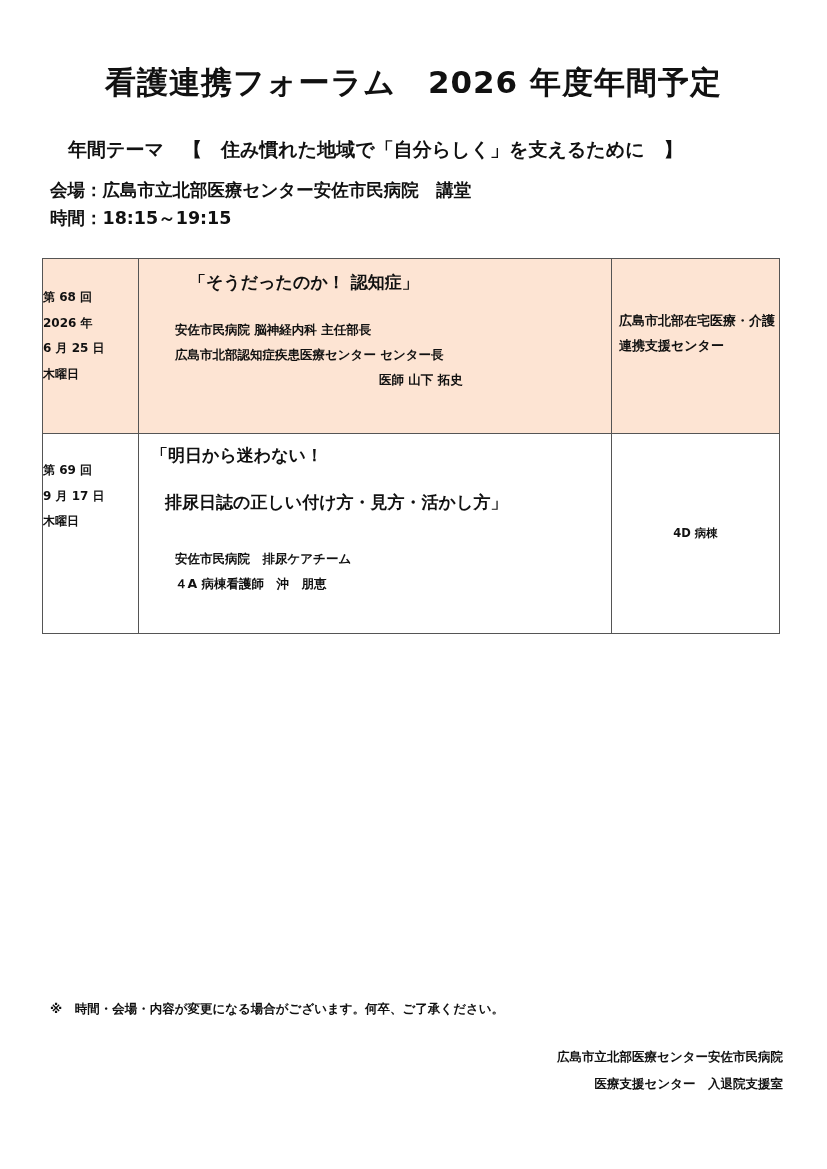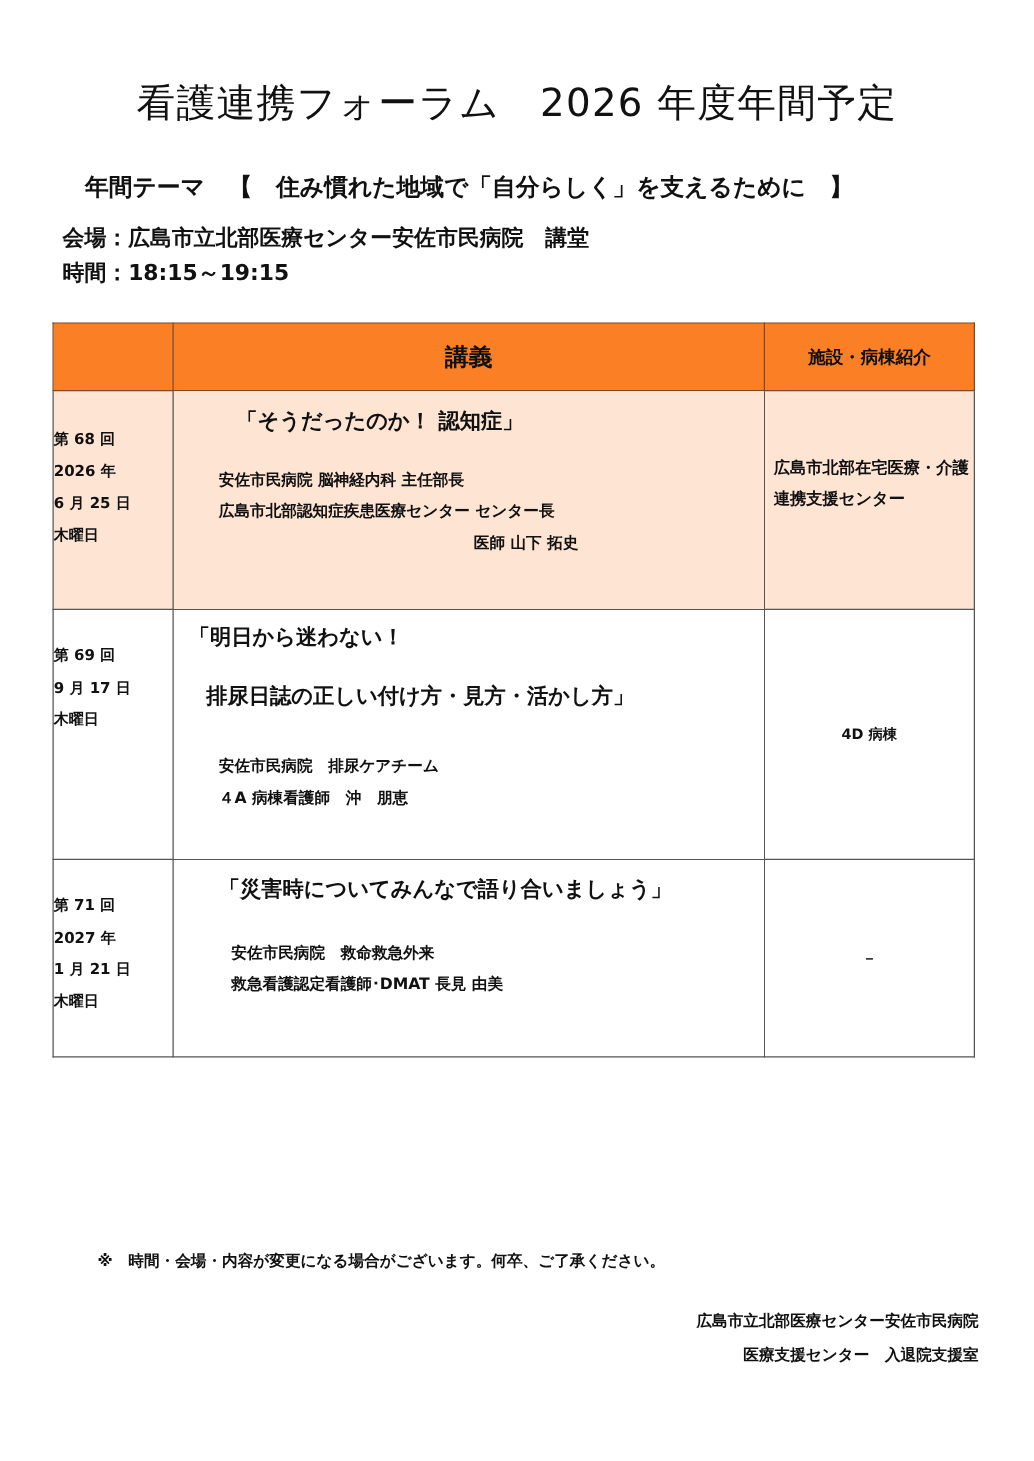--- a/index.html
+++ b/index.html
@@ -3,21 +3,21 @@
   <meta charset="utf-8">
   <style>
     html, body { margin: 0; padding: 0; background: #ffffff; }
     body {
       width: 827px; height: 1169px; position: relative; overflow: hidden;
       font-family: "DejaVu Sans", "Liberation Sans", sans-serif;
       color: #111;
     }
     .title {
       position: absolute; left: 0; width: 827px; top: 62px;
-      text-align: center; font-size: 31px; font-weight: normal; letter-spacing: 1px;
+      text-align: center; font-size: 31px; font-weight: bold; letter-spacing: 1px;
       white-space: pre;
     }
     .theme {
       position: absolute; left: 68px; top: 137px; font-size: 19px; font-weight: bold;
       white-space: pre;
     }
     .venue {
       position: absolute; left: 50px; top: 178px; font-size: 17.5px; font-weight: bold; white-space: pre;
     }
     .time {
@@ -40,46 +40,41 @@
     tr.plain td { background: #ffffff; }
     .datecell {
       font-size: 12px; font-weight: bold; line-height: 25.5px;
     }
     .lecture { position: relative; }
     .lec-title { font-size: 17px; font-weight: bold; white-space: pre; }
     .lec-line { font-size: 12.5px; font-weight: bold; white-space: pre; line-height: 25px; }
     .facility { font-size: 13px; font-weight: bold; line-height: 25px; }
     .facility-center { text-align: center; vertical-align: middle !important; font-size: 11.5px; font-weight: bold; }
     .note {
-      position: absolute; left: 50px; top: 1001px; font-size: 12.5px; font-weight: bold; white-space: pre; margin-left: 28px;
+      position: absolute; left: 50px; top: 1001px; font-size: 12.5px; font-weight: bold; white-space: pre;
     }
     .org {
       position: absolute; right: 44px; text-align: right; font-size: 12.5px; font-weight: bold; white-space: pre;
     }
   </style>
 </head>
 <body>
 
 <div class="title">看護連携フォーラム　2026 年度年間予定</div>
 <div class="theme">年間テーマ　【　住み慣れた地域で「自分らしく」を支えるために　】</div>
 <div class="venue">会場：広島市立北部医療センター安佐市民病院　講堂</div>
 <div class="time">時間：18:15～19:15</div>
 
 <table class="schedule">
   <colgroup>
     <col style="width:96px">
     <col style="width:473px">
     <col style="width:168px">
   </colgroup>
   <tbody>
-      <tr>
-    <th></th>
-    <th class="h-lecture">講義</th>
-    <th class="h-facility">施設・病棟紹介</th>
-  </tr>
 
   <tr class="shaded" style="height:175px">
     <td class="datecell">
       <div style="padding-top:26px">
         <div>第 68 回</div>
         <div>2026 年</div>
         <div>6 月 25 日</div>
         <div>木曜日</div>
       </div>
     </td>
@@ -114,38 +109,18 @@
         <div class="lec-line">安佐市民病院　排尿ケアチーム</div>
         <div class="lec-line">４A 病棟看護師　沖　朋恵</div>
       </div>
     </td>
     <td class="facility-center">
       <div>4D 病棟</div>
     </td>
   </tr>
 
 
-  <tr class="plain" style="height:158px">
-    <td class="datecell">
-      <div style="padding-top:24px">
-        <div>第 71 回</div>
-        <div>2027 年</div>
-        <div>1 月 21 日</div>
-        <div>木曜日</div>
-      </div>
-    </td>
-    <td class="lecture">
-      <div class="lec-title" style="margin:12px 0 0 36px">「災害時についてみんなで語り合いましょう」</div>
-      <div style="margin-top:26px; padding-left:46px">
-        <div class="lec-line">安佐市民病院　救命救急外来</div>
-        <div class="lec-line">救急看護認定看護師･DMAT 長見 由美</div>
-      </div>
-    </td>
-    <td class="facility-center">
-      <div>－</div>
-    </td>
-  </tr>
 </tbody>
   </table>
 
 <div class="note">※　時間・会場・内容が変更になる場合がございます。何卒、ご了承ください。</div>
 <div class="org" style="top:1049px">広島市立北部医療センター安佐市民病院</div>
 <div class="org" style="top:1076px">医療支援センター　入退院支援室</div>
 
 </body></html>

